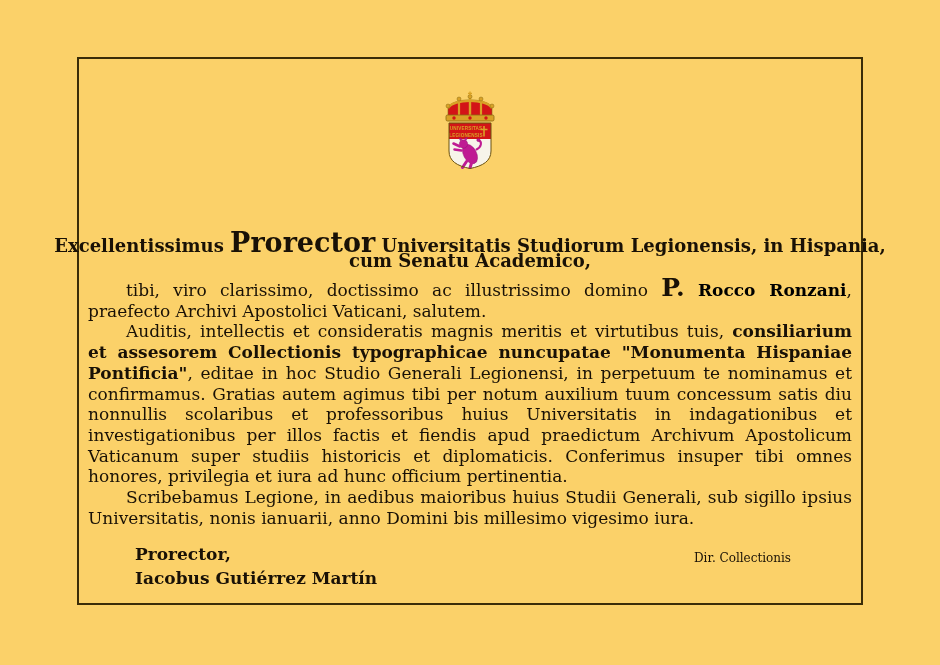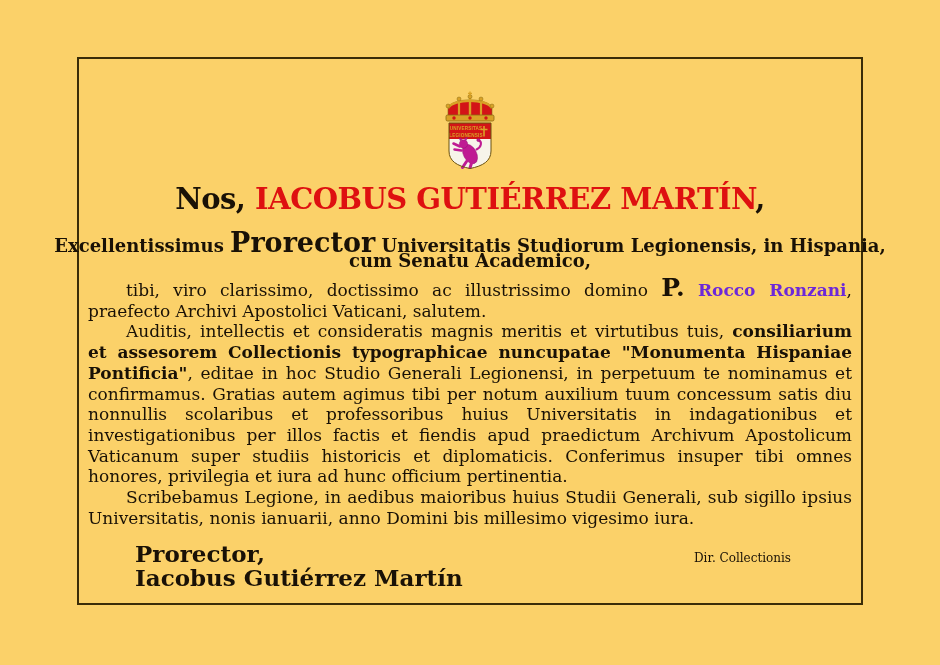--- a/index.html
+++ b/index.html
@@ -29,26 +29,26 @@
     position:absolute; left:0; right:0; top:250px; text-align:center;
     font-size:18px; font-weight:bold; white-space:nowrap;
   }
 
   .body {
     position:absolute; left:88px; top:275px; width:764px;
     font-size:17px; line-height:20.7px; text-align:justify;
   }
   .body p { margin:0; text-indent:38px; }
   .initial { font-size:25px; font-weight:bold; line-height:1; }
-  .red-name { color:#6d28d9; font-weight:bold; }
+  .red-name { color:#000000; font-weight:bold; }
   .bold { font-weight:bold; }
 
   .sig-left {
     position:absolute; left:135px; top:542px;
-    font-size:23px; font-weight:bold; line-height:24px;
+    font-size:17px; font-weight:bold; line-height:24px;
   }
   .sig-right {
     position:absolute; left:684px; top:545px;
     font-size:12px; font-weight:normal; line-height:26px;
   }
   .sig-right .role { padding-left:10px; }
   .emblem text { font-family:"Liberation Sans", sans-serif; font-weight:bold; }
 </style>
 </head>
 <body>
@@ -93,21 +93,20 @@
         <path d="M21.5 59.5 L14.5 58.5" fill="none" stroke-width="2.6" stroke-linecap="round" stroke="#bf1b93"></path>
         <path d="M26.5 70.5 L22.5 76.5" fill="none" stroke-width="3" stroke-linecap="round" stroke="#bf1b93"></path>
         <path d="M31.5 72 L30 77" fill="none" stroke-width="3" stroke-linecap="round" stroke="#bf1b93"></path>
         <path d="M36.5 58.5 C41.5 56 42.5 51 38.5 49" fill="none" stroke-width="2" stroke-linecap="round" stroke="#bf1b93"></path>
         <circle cx="38.3" cy="49" r="1.6" fill="#bf1b93"></circle>
       </g>
       <path d="M9 32 H51 V60 C51 70 43 75 30 77.5 C17 75 9 70 9 60 Z" fill="none" stroke="#6b5210" stroke-width="1"></path>
     </g>
   </svg>
 
-  <div class="title"><span>Nos, </span><span class="red">IACOBUS GUTIÉRREZ MARTÍN</span><span>,</span></div>
 
   <div class="subtitle"><span>Excellentissimus </span><span class="office">Prorector</span><span> Universitatis Studiorum Legionensis, in Hispania,</span></div>
 
   <div class="subtitle2">cum Senatu Academico,</div>
 
   <div class="body">
     <p><span>tibi, viro clarissimo, doctissimo ac illustrissimo domino </span><span class="initial">P.</span>
       <span class="red-name">Rocco Ronzani</span><span>, praefecto Archivi Apostolici Vaticani, salutem.</span></p>
     <p><span>Auditis, intellectis et consideratis magnis meritis et virtutibus tuis, </span><span class="bold">consiliarium et assesorem Collectionis typographicae nuncupatae "Monumenta Hispaniae Pontificia"</span><span>, editae in hoc Studio Generali Legionensi, in perpetuum te nominamus et confirmamus. Gratias autem agimus tibi per notum auxilium tuum concessum satis diu nonnullis scolaribus et professoribus huius Universitatis in indagationibus et investigationibus per illos factis et fiendis apud praedictum Archivum Apostolicum Vaticanum super studiis historicis et diplomaticis. Conferimus insuper tibi omnes honores, privilegia et iura ad hunc officium pertinentia.</span></p>
     <p>Scribebamus Legione, in aedibus maioribus huius Studii Generali, sub sigillo ipsius Universitatis, nonis ianuarii, anno Domini bis millesimo vigesimo iura.</p>

